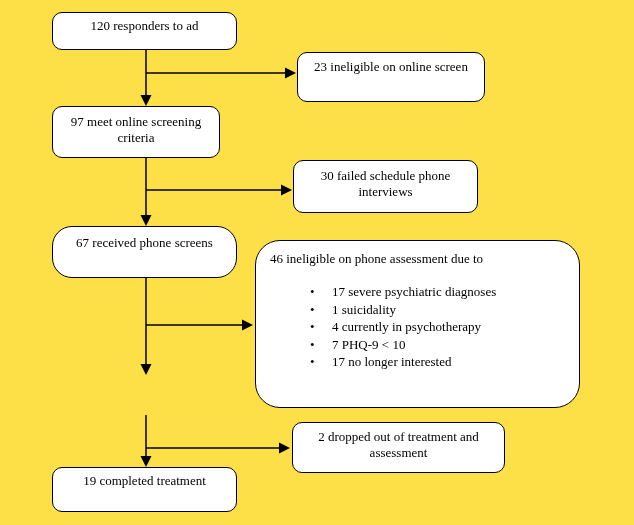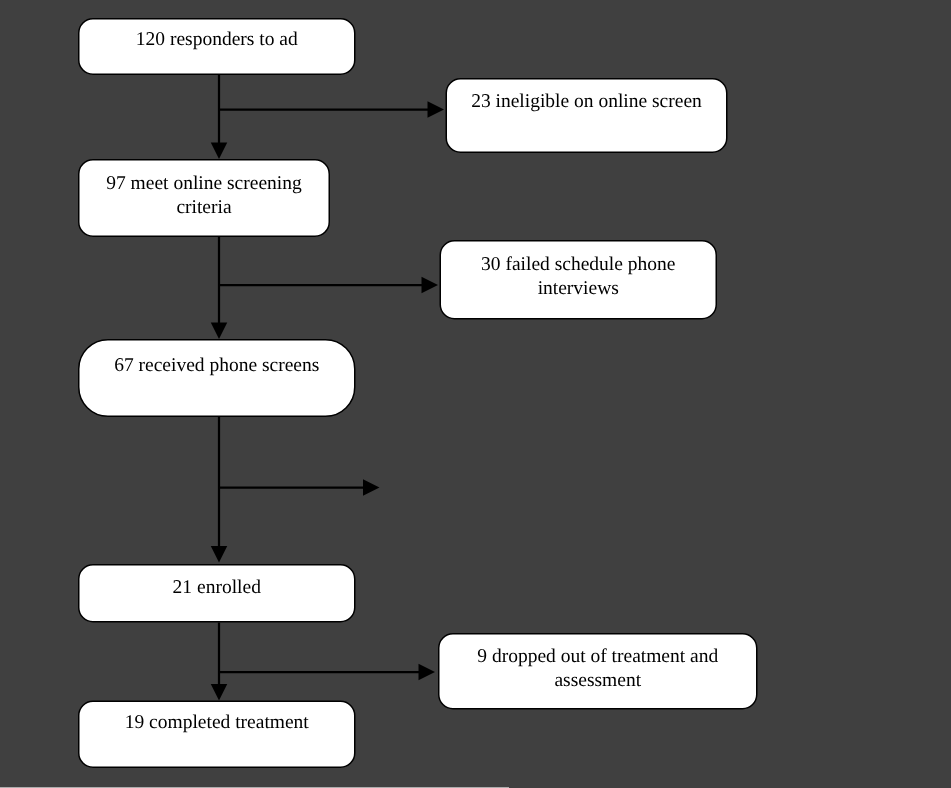--- a/index.html
+++ b/index.html
@@ -4,21 +4,21 @@
 <style>
   html, body {
     margin: 0;
     padding: 0;
     background: #ffffff;
   }
   .canvas {
     position: relative;
     width: 634px;
     height: 525px;
-    background: #404040;
+    background: #fde047;
     font-family: "Liberation Serif", "DejaVu Serif", serif;
     font-size: 13px;
     color: #000000;
     overflow: hidden;
   }
   .connectors {
     position: absolute;
     left: 0;
     top: 0;
     width: 634px;
@@ -96,24 +96,33 @@
       <polygon points="290,448 279,442.5 279,453.5"></polygon>
     </g>
   </svg>
 
   <div class="fbox b-responders">120 responders to ad</div>
 
   <div class="fbox b-criteria">97 meet online screening criteria</div>
 
   <div class="fbox b-phonescreen">67 received phone screens</div>
 
-  <div class="fbox b-enrolled">21 enrolled</div>
 
   <div class="fbox b-completed">19 completed treatment</div>
 
   <div class="fbox b-inel-online">23 ineligible on online screen</div>
 
   <div class="fbox b-failed-phone">30 failed schedule phone interviews</div>
 
+  <div class="fbox b-inel-phone">
+    <div>46 ineligible on phone assessment due to</div>
+    <ul>
+      <li>17 severe psychiatric diagnoses</li>
+      <li>1 suicidality</li>
+      <li>4 currently in psychotherapy</li>
+      <li>7 PHQ-9 &lt; 10</li>
+      <li>17 no longer interested</li>
+    </ul>
+  </div>
 
-  <div class="fbox b-dropped">9 dropped out of treatment and assessment</div>
+  <div class="fbox b-dropped">2 dropped out of treatment and assessment</div>
 
 </div>
 
 </body></html>

